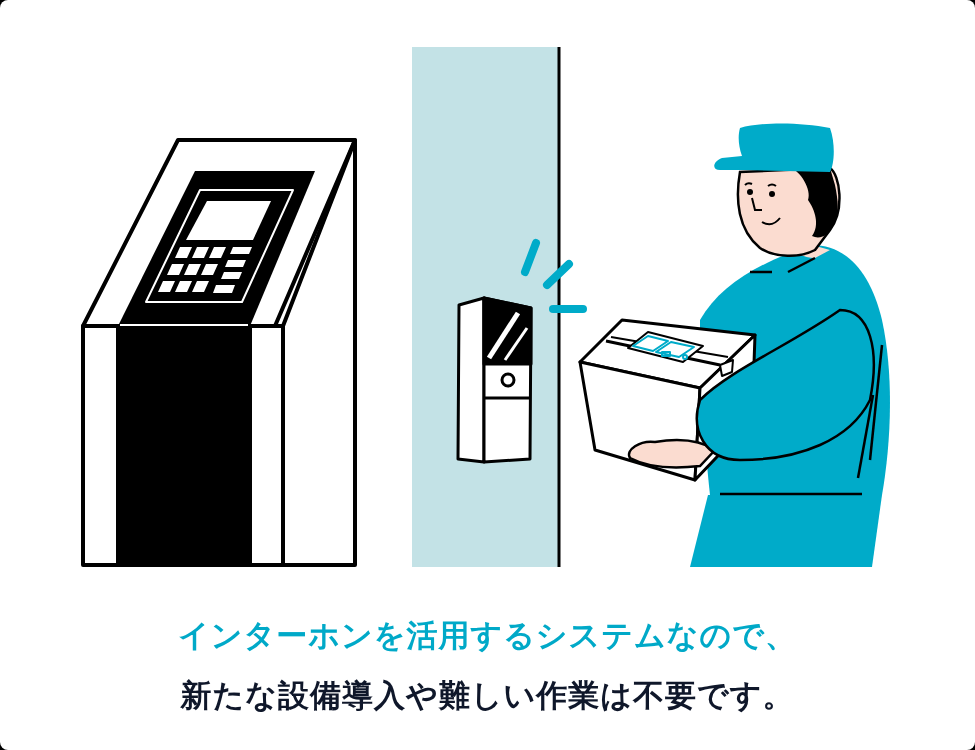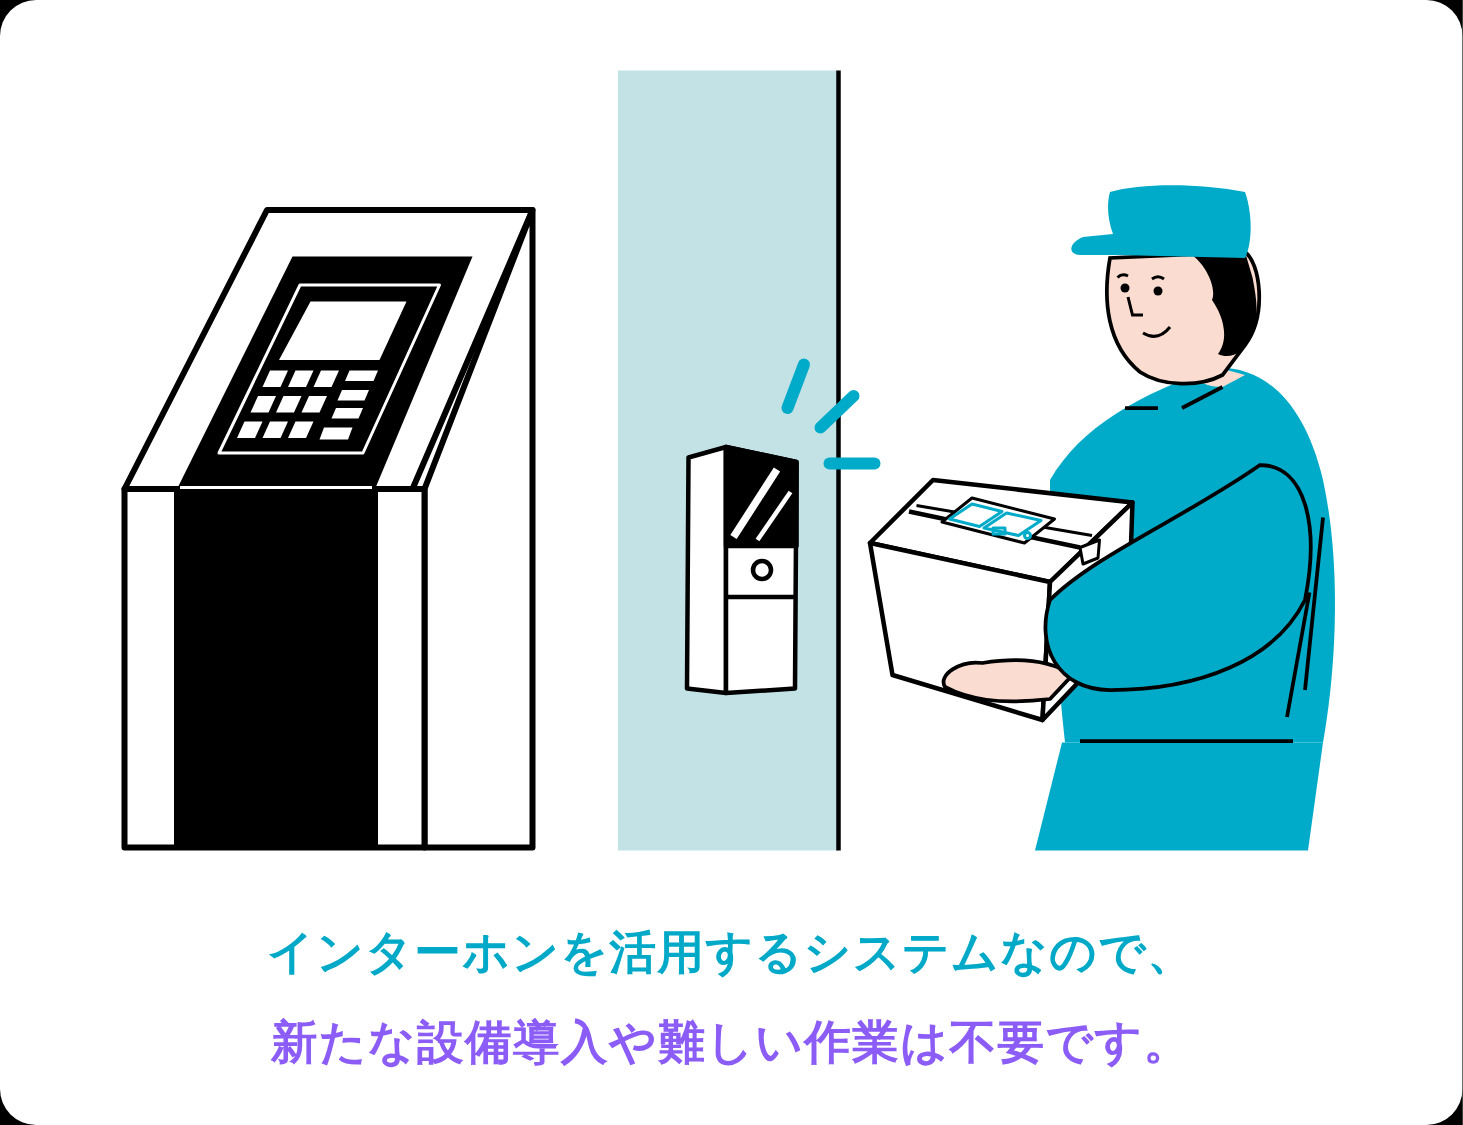--- a/index.html
+++ b/index.html
@@ -1,17 +1,17 @@
 <!DOCTYPE html>
 <html><head>
 <meta charset="utf-8">
 <style>
   html,body{margin:0;padding:0;background:#000;}
   body{width:975px;height:750px;overflow:hidden;position:relative;}
-  .card{position:absolute;left:0;top:0;width:975px;height:750px;background:#fff;border-radius:24px;overflow:hidden;}
+  .card{position:absolute;left:0;top:0;width:975px;height:750px;background:#fff;border-radius:8px;overflow:hidden;}
   .scene{position:absolute;left:0;top:0;width:975px;height:600px;}
   .caption{position:absolute;left:0;top:605px;width:975px;text-align:center;
     font-family:"DejaVu Sans","Liberation Sans",sans-serif;font-weight:bold;
     font-size:31px;line-height:60px;letter-spacing:1px;}
   .caption div{white-space:nowrap;}
 </style>
 </head>
 <body>
 
 <div class="card">
@@ -117,15 +117,15 @@
     </g>
 
     <g>
       <path d="M655,442 C640,440 625,450 630,458 C645,466 665,470 700,466 L715,450 C700,440 680,438 655,442 Z" fill="#fbdcd0" stroke="#000" stroke-width="2.5"></path>
       <path d="M700,400 C730,370 790,345 840,310 C870,310 880,350 870,400 C850,440 800,460 740,460 C705,460 690,430 700,400 Z" fill="#00abc9" stroke="#000" stroke-width="2.5"></path>
     </g>
   </svg>
 
   <div class="caption">
     <div style="color:#00a9c8">インターホンを活用するシステムなので、</div>
-    <div style="color:#8b5cf6">新たな設備導入や難しい作業は不要です。</div>
+    <div style="color:#0f172a">新たな設備導入や難しい作業は不要です。</div>
   </div>
 </div>
 
 </body></html>

